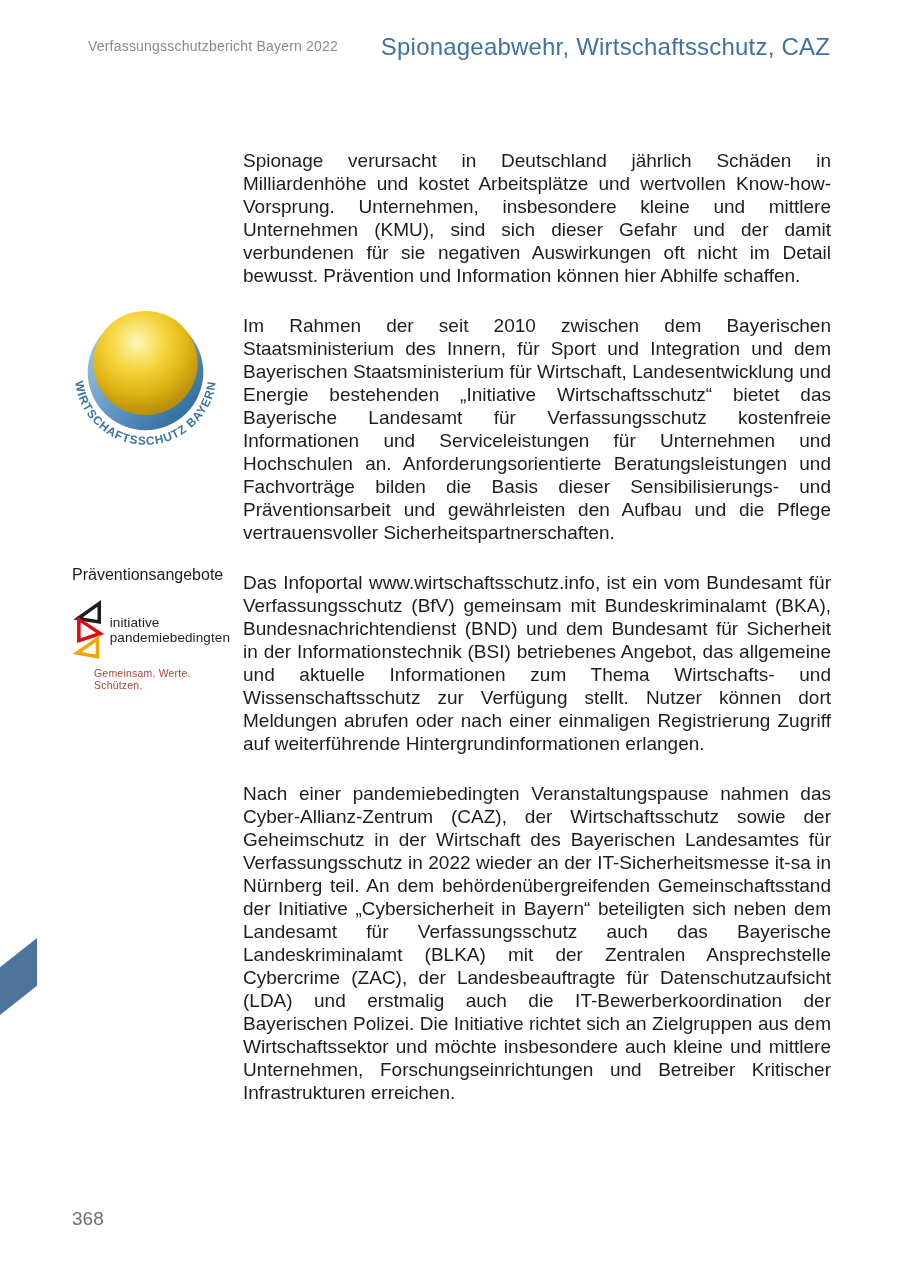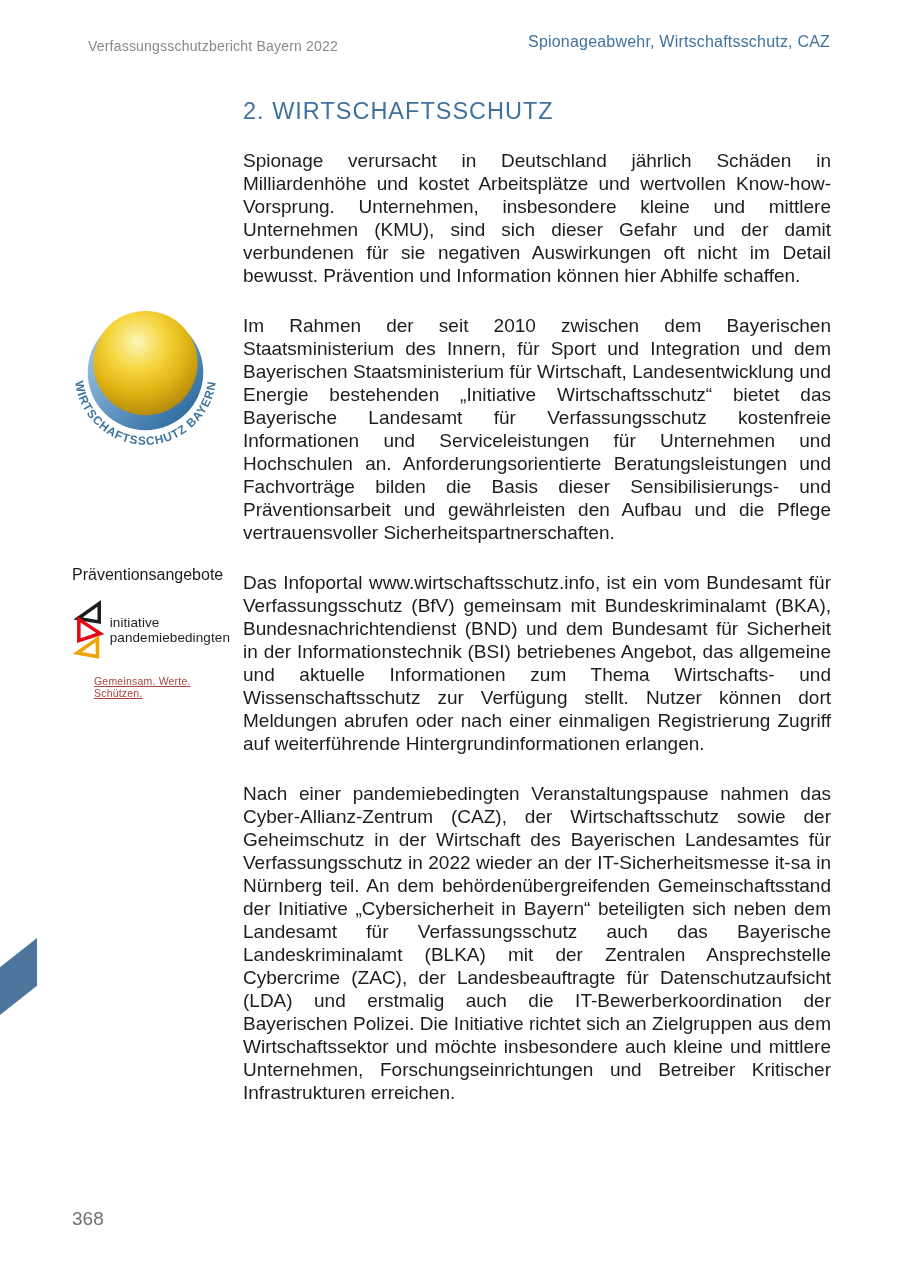--- a/index.html
+++ b/index.html
@@ -9,21 +9,21 @@
     background:#ffffff;
     font-family:"Liberation Sans","DejaVu Sans",sans-serif;
     overflow:hidden;
   }
   .hdr-left{
     position:absolute;left:88px;top:38px;
     font-size:14px;color:#898989;letter-spacing:0.2px;
   }
   .hdr-right{
     position:absolute;right:70px;top:33px;
-    font-size:16px;color:#41729f;letter-spacing:0.2px;
+    font-size:24px;color:#41729f;letter-spacing:0.2px;
   }
   .heading{
     position:absolute;left:243px;top:98px;
     font-size:23.5px;color:#41729f;letter-spacing:1px;
   }
   .body-col{
     position:absolute;left:243px;top:149px;width:588px;
     font-size:19px;line-height:23px;color:#1d1d1b;
     text-align:justify;
     hyphens:auto;-webkit-hyphens:auto;
@@ -38,23 +38,22 @@
   }
   .logo-initiative{
     position:absolute;left:70px;top:597px;width:160px;
   }
   .li-row{display:flex;align-items:center;}
   .li-text{
     font-size:13.5px;font-weight:normal;color:#1d1d1b;
     line-height:1.12;margin-left:6px;letter-spacing:0.1px;
   }
   .li-tagline{
-    font-size:10.5px;color:#a9453d;margin-top:12px;padding-left:24px;
+    font-size:10.5px;color:#a9453d;margin-top:4px;padding-left:24px;
     letter-spacing:0.2px;
-    text-decoration:underline;
   }
   .corner-mark{
     position:absolute;left:0;top:938px;width:37px;height:77px;
     background:#4d759b;
     clip-path:polygon(0% 38%,100% 0%,100% 62%,0% 100%);
   }
   .page-number{
     position:absolute;left:72px;top:1208px;
     font-size:19px;color:#706f6f;text-align:right;
   }
@@ -66,21 +65,20 @@
 </style>
 </head>
 <body>
 
 <div id="page">
 
   <div class="hdr-left">Verfassungsschutzbericht Bayern 2022</div>
 
   <div class="hdr-right">Spionageabwehr, Wirtschaftsschutz, CAZ</div>
 
-  <h1 class="heading" style="margin:0;font-weight:normal;">2. WIRTSCHAFTSSCHUTZ</h1>
 
   <div class="body-col">
     <p>Spionage verursacht in Deutschland jährlich Schäden in Milliardenhöhe und kostet Arbeitsplätze und wertvollen Know-how-Vorsprung. Unternehmen, insbesondere kleine und mittlere Unternehmen (KMU), sind sich dieser Gefahr und der damit verbundenen für sie negativen Auswirkungen oft nicht im Detail bewusst. Prävention und Information können hier Abhilfe schaffen.</p>
     <p>Im Rahmen der seit 2010 zwischen dem Bayerischen Staatsministerium des Innern, für Sport und Integration und dem Bayerischen Staatsministerium für Wirtschaft, Landesentwicklung und Energie bestehenden „Initiative Wirtschaftsschutz“ bietet das Bayerische Landesamt für Verfassungsschutz kostenfreie Informationen und Serviceleistungen für Unternehmen und Hochschulen an. Anforderungsorientierte Beratungsleistungen und Fachvorträge bilden die Basis dieser Sensibilisierungs- und Präventionsarbeit und gewährleisten den Aufbau und die Pflege vertrauensvoller Sicherheitspartnerschaften.</p>
     <p>Das Infoportal www.wirtschaftsschutz.info, ist ein vom Bundesamt für Verfassungsschutz (BfV) gemeinsam mit Bundeskriminalamt (BKA), Bundesnachrichtendienst (BND) und dem Bundesamt für Sicherheit in der Informationstechnik (BSI) betriebenes Angebot, das allgemeine und aktuelle Informationen zum Thema Wirtschafts- und Wissenschaftsschutz zur Verfügung stellt. Nutzer können dort Meldungen abrufen oder nach einer einmaligen Registrierung Zugriff auf weiterführende Hintergrundinformationen erlangen.</p>
     <p>Nach einer pandemiebedingten Veranstaltungspause nahmen das Cyber-Allianz-Zentrum (CAZ), der Wirtschaftsschutz sowie der Geheimschutz in der Wirtschaft des Bayerischen Landesamtes für Verfassungsschutz in 2022 wieder an der IT-Sicherheitsmesse it-sa in Nürnberg teil. An dem behördenübergreifenden Gemeinschaftsstand der Initiative „Cybersicherheit in Bayern“ beteiligten sich neben dem Landesamt für Verfassungsschutz auch das Bayerische Landeskriminalamt (BLKA) mit der Zentralen Ansprechstelle Cybercrime (ZAC), der Landesbeauftragte für Datenschutzaufsicht (LDA) und erstmalig auch die IT-Bewerberkoordination der Bayerischen Polizei. Die Initiative richtet sich an Zielgruppen aus dem Wirtschaftssektor und möchte insbesondere auch kleine und mittlere Unternehmen, Forschungseinrichtungen und Betreiber Kritischer Infrastrukturen erreichen.</p>
   </div>
 
   <div class="logo-bayern">
     <svg width="160" height="156" viewBox="0 0 155 151">

